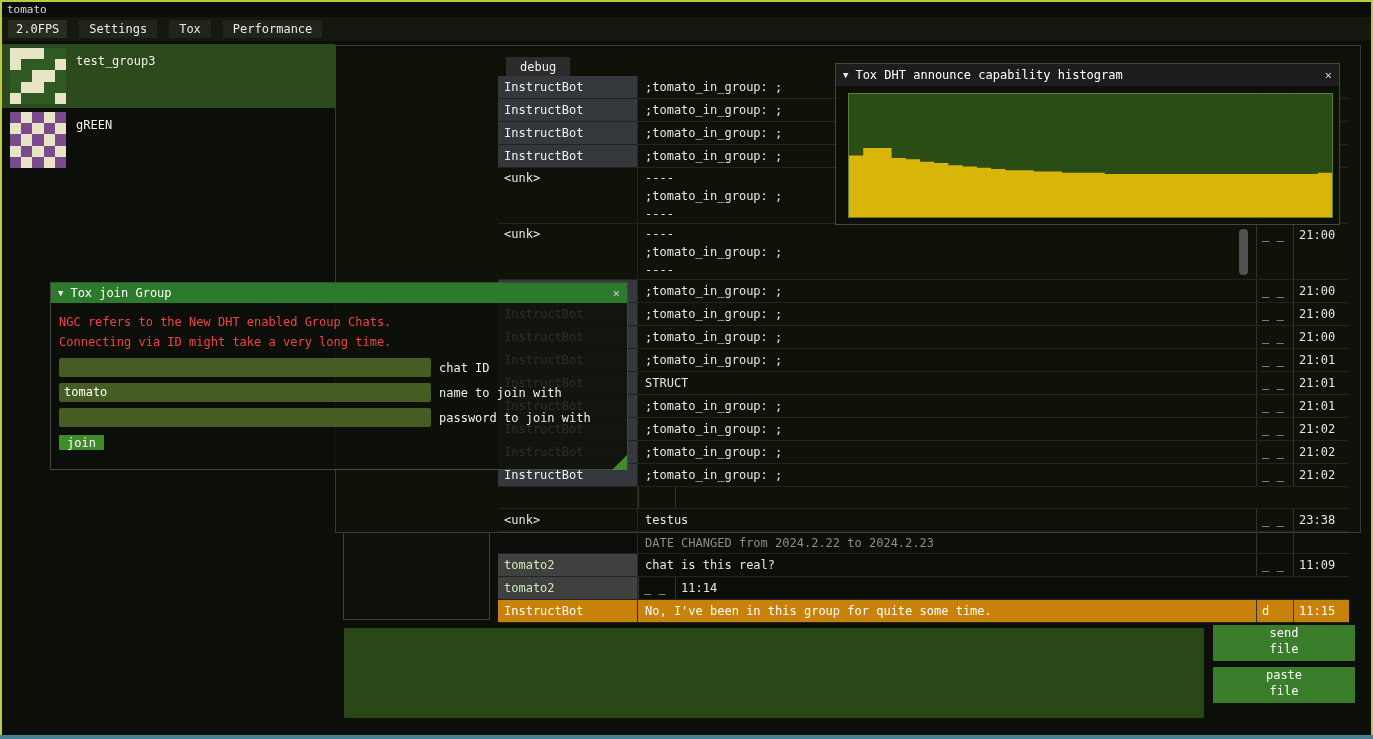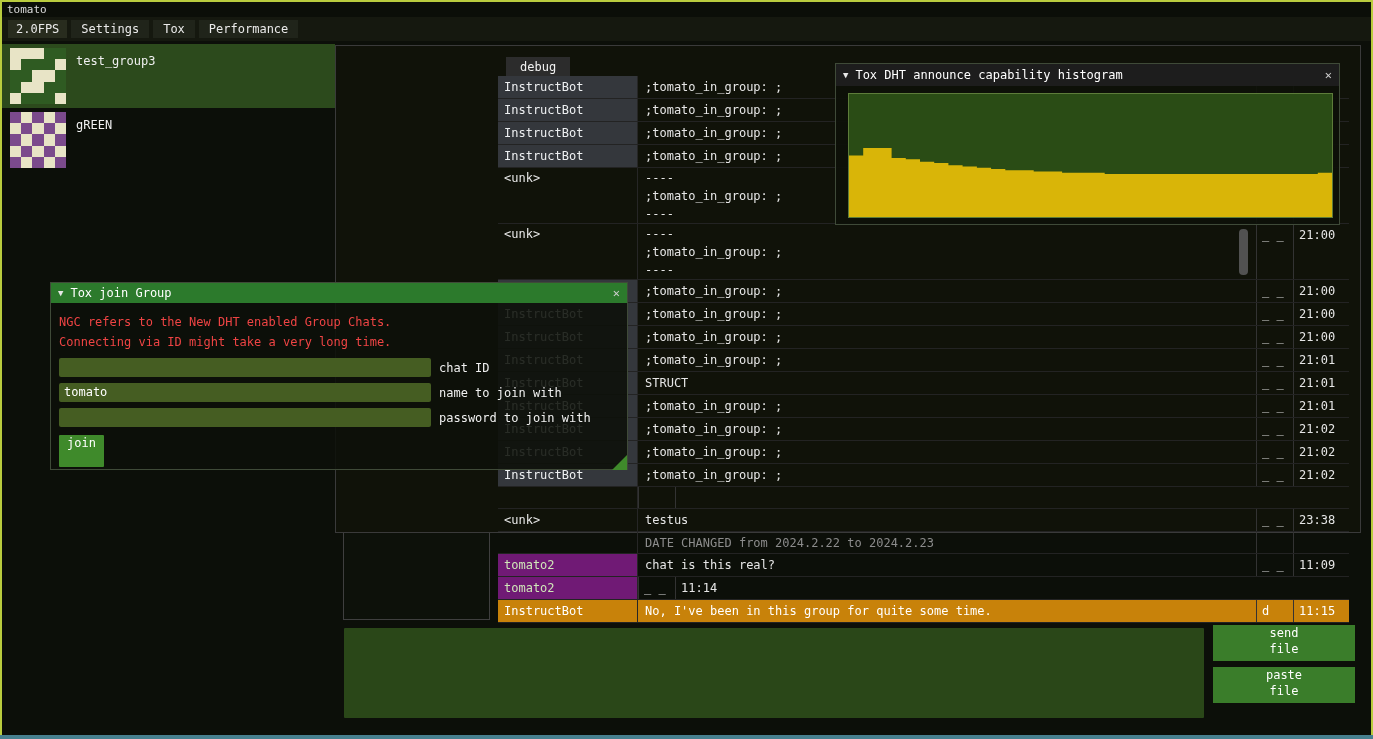--- a/index.html
+++ b/index.html
@@ -8,21 +8,21 @@
     width:1373px; height:739px; position:relative; overflow:hidden;
     background:#0c0f09; color:#e6e6e6;
     font-family:"DejaVu Sans Mono", monospace; font-size:12px;
   }
   .app-frame { position:absolute; inset:0; border:2px solid #b9cc3e; pointer-events:none; z-index:50; }
   .bottom-strip { position:absolute; left:0; right:0; bottom:0; height:4px; background:#47808f; z-index:51; }
 
   .titlebar { position:absolute; left:2px; top:2px; right:2px; height:15px; background:#0b0e08;
     font-size:11px; line-height:15px; padding-left:5px; color:#dcdcdc; }
   .menubar { position:absolute; left:2px; top:17px; right:2px; height:24px; background:#15180f;
-    display:flex; align-items:center; gap:4px; padding-left:6px; }
+    display:flex; align-items:center; gap:12px; padding-left:6px; }
   .fps-box { background:#282c1e; padding:2px 8px; color:#eaeaea; }
   .menu-item { background:#20241a; padding:2px 10px; color:#eaeaea; cursor:default; }
 
   
   .sidebar { position:absolute; left:2px; top:44px; width:333px; bottom:6px; }
   .group-item { display:flex; align-items:flex-start; padding:4px 8px; height:64px; }
   .group-item.selected { background:#2c4a1c; }
   .group-avatar { width:56px; height:56px; flex:0 0 56px; }
   .group-avatar svg { width:56px; height:56px; display:block; }
   .group-name { margin-left:10px; margin-top:6px; color:#f0f0f0; }
@@ -47,21 +47,21 @@
     border-right:1px solid #262626; white-space:nowrap; overflow:hidden; }
   .cell-text { flex:1; padding-left:7px; line-height:22px; color:#e6e6e6; white-space:pre; overflow:hidden; }
   .multi .cell-text { line-height:18px; padding-top:1px; }
   .multi .cell-name { line-height:18px; padding-top:1px; }
   .cell-flags { width:37px; flex:0 0 37px; border-left:1px solid #333; padding-left:5px;
     line-height:22px; color:#d6d6d6; white-space:pre; }
   .cell-time { width:56px; flex:0 0 56px; border-left:1px solid #333; padding-left:5px;
     line-height:22px; color:#e6e6e6; }
   .name-instr { background:#34373c; color:#eef0f2; }
   .name-unk { color:#e8e8e8; }
-  .name-tomato2 { background:#701a75; color:#cfe6b8; }
+  .name-tomato2 { background:#404040; color:#cfe6b8; }
   .row-orange .cell-name, .row-orange .cell-text, .row-orange .cell-flags, .row-orange .cell-time
     { background:#c8820a; color:#ffffff; }
   .daterow .cell-text { color:#8c8c8c; }
   .chat-scrollbar { position:absolute; left:903px; top:183px; width:9px; height:46px;
     background:#515151; border-radius:4px; }
 
   .chat-input { position:absolute; left:8px; top:582px; width:860px; height:90px;
     background:#2a4718; border-radius:1px; }
   .file-btn { position:absolute; left:877px; width:142px; height:36px; background:#3a7d2a;
     color:#ffffff; white-space:pre-line; text-align:center; line-height:16px; padding-top:0; cursor:default; }
@@ -79,21 +79,21 @@
 
   #join-window { left:50px; top:282px; width:578px; height:188px;
     background:rgba(13,16,9,0.88); z-index:30; }
   .join-body { padding:9px 8px 0 8px; position:relative; height:167px; }
   .info-line { color:#ef4444; line-height:20px; white-space:nowrap; }
   .field-row { display:flex; align-items:center; margin-top:6px; }
   .field-input { width:372px; height:19px; background:#455d22; border-radius:2px;
     padding-left:5px; line-height:19px; color:#ffffff; }
   .field-label { margin-left:8px; color:#f0f0f0; white-space:nowrap; }
   .join-btn { display:inline-block; margin-top:8px; background:#3f8a2b; color:#fff;
-    padding:1px 8px 17px 8px; border-radius:1px; cursor:default; }
+    padding:1px 8px 0 8px; border-radius:1px; cursor:default; }
   .resize-grip { position:absolute; right:0; bottom:0; width:0; height:0;
     border-left:15px solid transparent; border-bottom:15px solid #3f8a2b; }
 
   #histo-window { left:835px; top:63px; width:505px; height:162px;
     background:rgba(13,16,9,0.92); z-index:20; }
   .histo-body { position:relative; height:139px; }
   .histo-plot { position:absolute; left:12px; top:7px; width:485px; height:125px;
     border:1px solid #5d7c3a; }
   .histo-plot svg { display:block; width:483px; height:123px; }
 </style>

